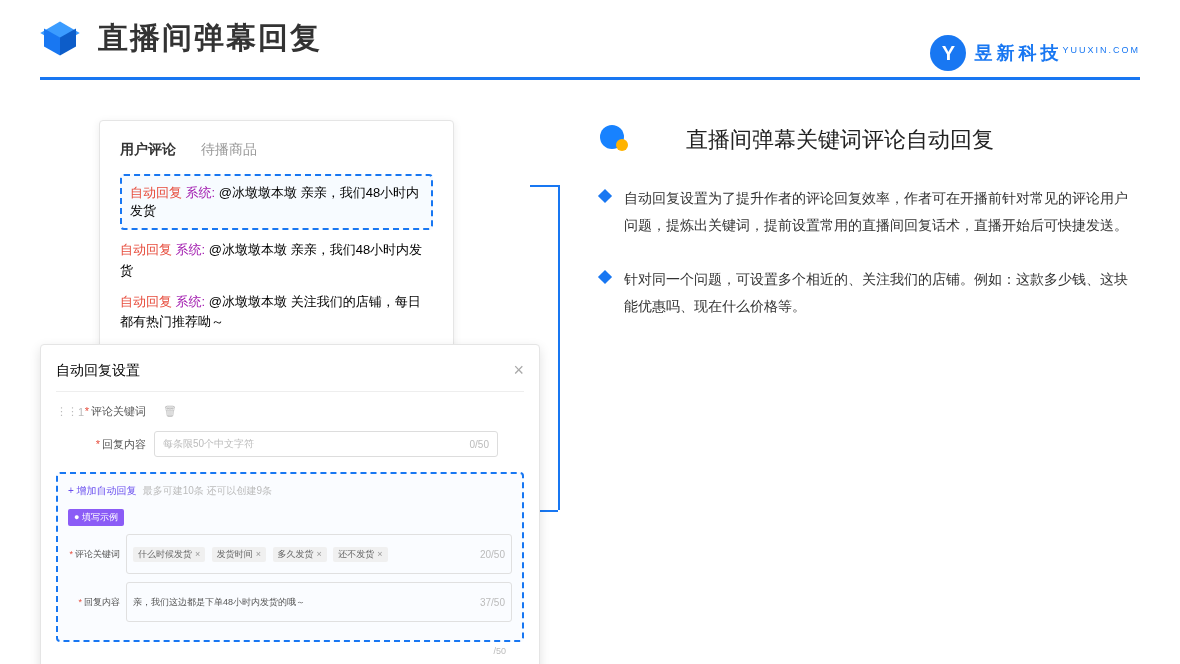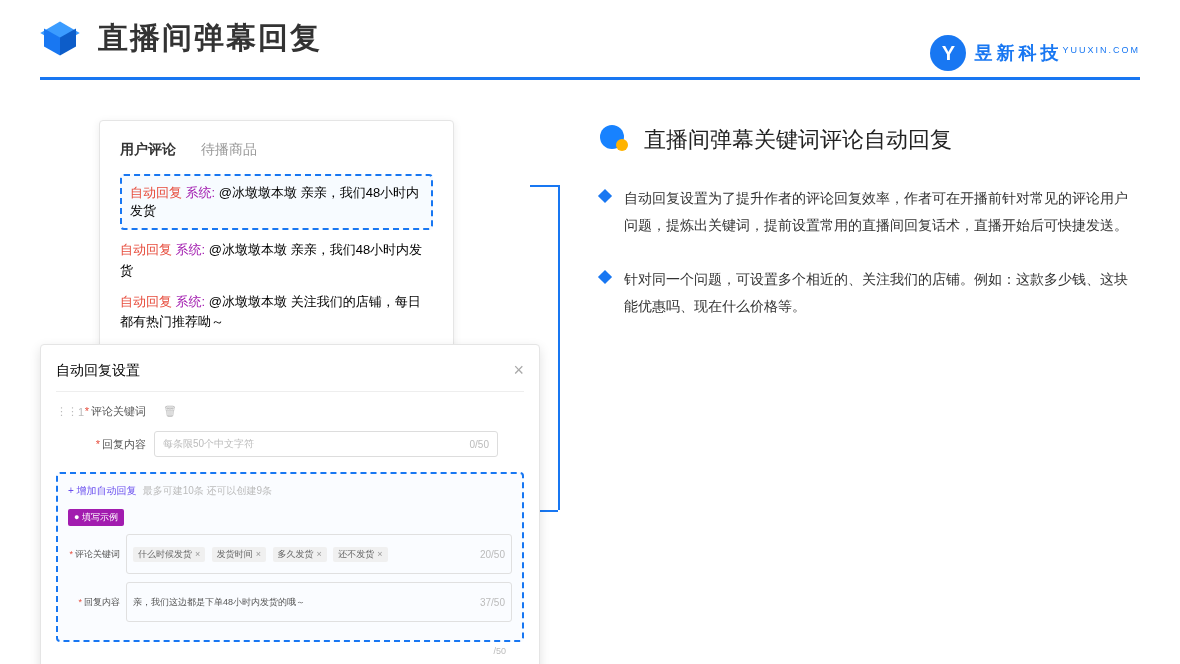--- a/index.html
+++ b/index.html
@@ -39,31 +39,31 @@
 .form-idx { width: 28px; display: flex; align-items: center; color: #bbb; }
 .form-label { width: 70px; text-align: right; color: #555; font-size: 11px; padding-right: 8px; position: relative; }
 .form-label .req { color: #e74c3c; margin-right: 2px; }
 .form-input { flex: 1; border: 1px solid #ddd; border-radius: 3px; height: 26px; display: flex; align-items: center; padding: 0 8px; font-size: 10px; color: #bbb; justify-content: space-between; }
 .form-counter { color: #bbb; font-size: 10px; }
 .trash { width: 20px; text-align: center; color: #bbb; margin-left: 6px; }
 
 .example-block { border: 2px dashed #1877f2; border-radius: 4px; padding: 10px; margin-top: 15px; background: #fafcff; }
 .add-link { color: #6a4fef; font-size: 10px; margin-bottom: 8px; }
 .add-link .hint { color: #bbb; margin-left: 6px; }
-.example-badge { display: inline-block; background: #a21caf; color: #fff; font-size: 9px; padding: 2px 6px; border-radius: 2px; margin-bottom: 8px; }
+.example-badge { display: inline-block; background: #8b5cf6; color: #fff; font-size: 9px; padding: 2px 6px; border-radius: 2px; margin-bottom: 8px; }
 .tag { display: inline-flex; align-items: center; background: #f0f0f0; border-radius: 2px; padding: 1px 5px; font-size: 9px; color: #666; margin-right: 4px; }
 .tag-x { margin-left: 3px; color: #999; }
 .mini-input { border: 1px solid #e0e0e0; border-radius: 3px; height: 40px; display: flex; align-items: center; padding: 0 6px; font-size: 9px; color: #555; justify-content: space-between; flex: 1; }
 .mini-row { display: flex; align-items: center; margin-bottom: 8px; }
 .mini-label { width: 58px; text-align: right; font-size: 9px; color: #555; padding-right: 6px; }
 .mini-label .req { color: #e74c3c; margin-right: 2px; }
 .foot-counter { text-align: right; font-size: 9px; color: #bbb; margin-top: 4px; padding-right: 18px; }
 
 
-.section-head { display: flex; align-items: center; margin-bottom: 30px; margin-top: 5px; }
+.section-head { display: flex; align-items: center; margin-bottom: 30px; margin-top: 5px; gap: 42px; }
 .bubble-icon { position: relative; width: 30px; height: 30px; margin-right: 14px; }
 .bubble-blue { width: 24px; height: 24px; background: #1782ff; border-radius: 50%; position: absolute; left: 0; top: 0; }
 .bubble-yellow { width: 12px; height: 12px; background: #ffb300; border-radius: 50%; position: absolute; left: 16px; top: 14px; }
 .section-title { font-size: 22px; font-weight: 500; color: #222; }
 .bullet-item { display: flex; margin-bottom: 28px; }
 .bullet-icon { width: 10px; height: 10px; background: #1877f2; transform: rotate(45deg); margin-right: 14px; margin-top: 6px; flex-shrink: 0; }
 .bullet-text { font-size: 14px; line-height: 1.9; color: #333; }
 
 
 .connector { position: absolute; border: 1px solid #1877f2; }

